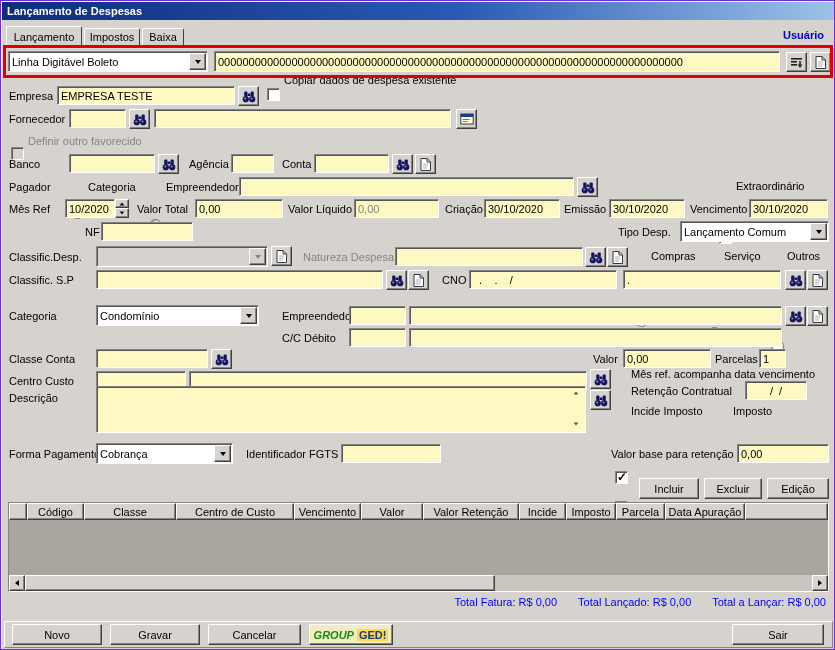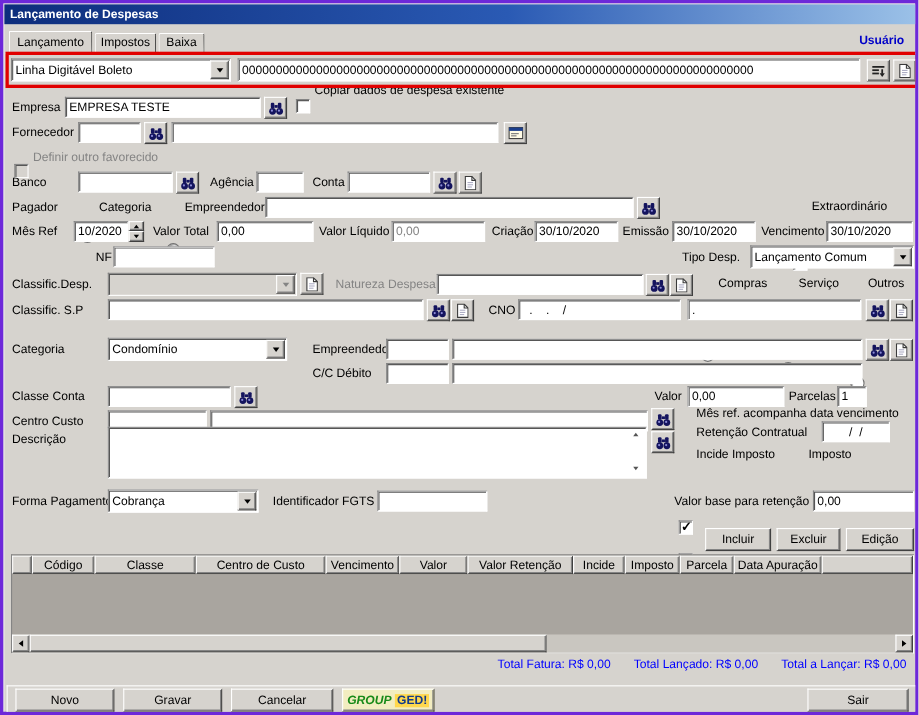--- a/index.html
+++ b/index.html
@@ -1,23 +1,23 @@
 <!DOCTYPE html>
 <html><head>
 <meta charset="utf-8">
 <style>
   *{margin:0;padding:0;box-sizing:border-box}
   html,body{width:835px;height:650px}
   body{font-family:"Liberation Sans",sans-serif;font-size:11px;color:#000;background:#fff}
-  #win{position:relative;width:835px;height:650px;background:#d6d3ce;border:3px solid #6d28d9;overflow:hidden;box-shadow:inset 1px 1px 0 #f2f1ee}
+  #win{position:relative;width:835px;height:650px;background:#d6d3ce;border:1px solid #6d28d9;overflow:hidden;box-shadow:inset 1px 1px 0 #f2f1ee}
   .abs{position:absolute}
   .titlebar{left:1px;top:1px;width:832px;height:18px;background:linear-gradient(90deg,#0d2d7c,#2a5ab4 55%,#9cc2e8);color:#fff;font-weight:bold;display:flex;align-items:center;padding-left:5px}
   .lbl{white-space:nowrap;line-height:19px}
   .dis{color:#848484}
-  .inp{background:#ffffff;border:1px solid;border-color:#848484 #fff #fff #848484;box-shadow:inset 1px 1px 0 #565656;font:11px "Liberation Sans",sans-serif;color:#000;padding:0 3px;height:19px;outline:none}
+  .inp{background:#fef9c3;border:1px solid;border-color:#848484 #fff #fff #848484;box-shadow:inset 1px 1px 0 #565656;font:11px "Liberation Sans",sans-serif;color:#000;padding:0 3px;height:19px;outline:none}
   .inp.gray{color:#848484}
   .num{text-align:left}
   .btn3d{background:#d6d3ce;border:1px solid;border-color:#fff #404040 #404040 #fff;box-shadow:inset -1px -1px 0 #848484;display:flex;align-items:center;justify-content:center;cursor:pointer}
   .ibtn{width:21px;height:20px}
   .tbtn{font:11px "Liberation Sans",sans-serif}
   .combo{background:#fff;border:1px solid;border-color:#848484 #fff #fff #848484;box-shadow:inset 1px 1px 0 #565656;display:flex;align-items:center;height:21px}
   .combo .txt{flex:1;padding-left:3px;white-space:nowrap;overflow:hidden}
   .combo .arr{width:17px;align-self:stretch;margin:1px;background:#d6d3ce;border:1px solid;border-color:#fff #404040 #404040 #fff;box-shadow:inset -1px -1px 0 #848484;display:flex;align-items:center;justify-content:center}
   .combo.disabled{background:#d6d3ce}
   .combo.disabled .tri{border-top-color:#848484}

